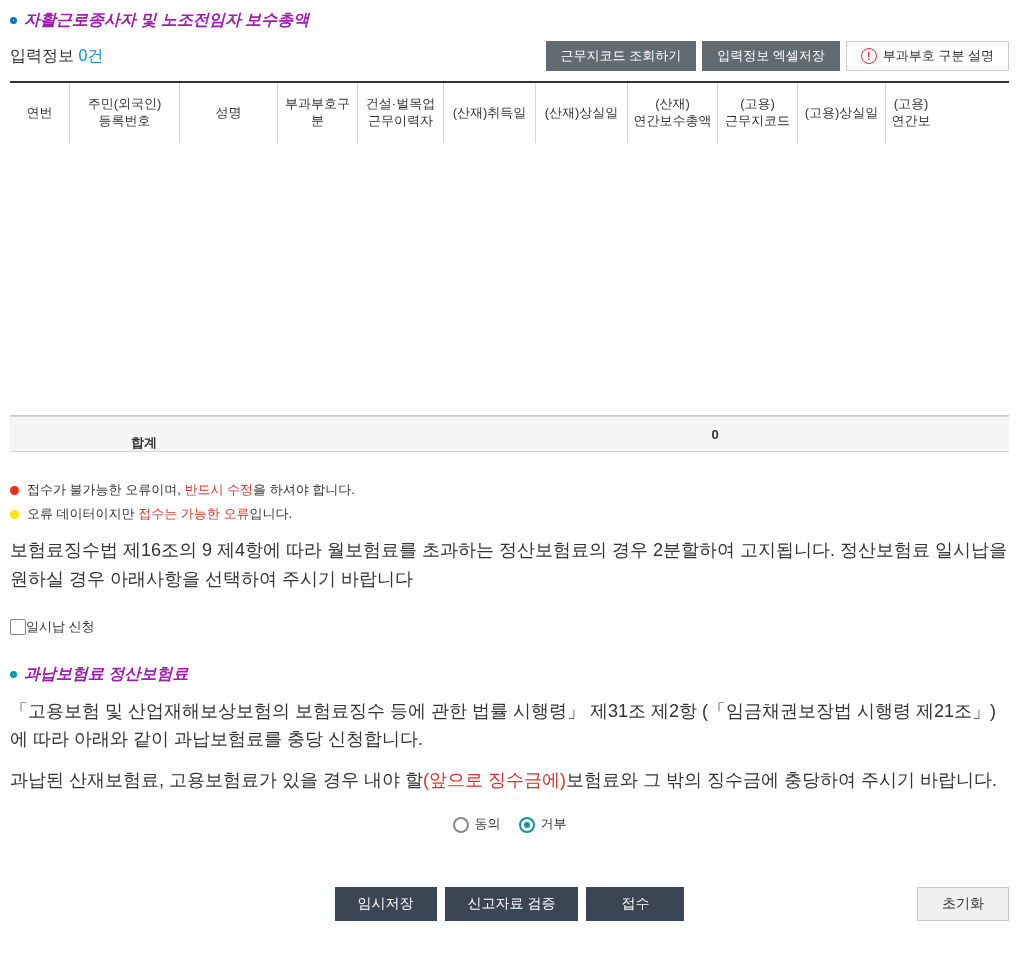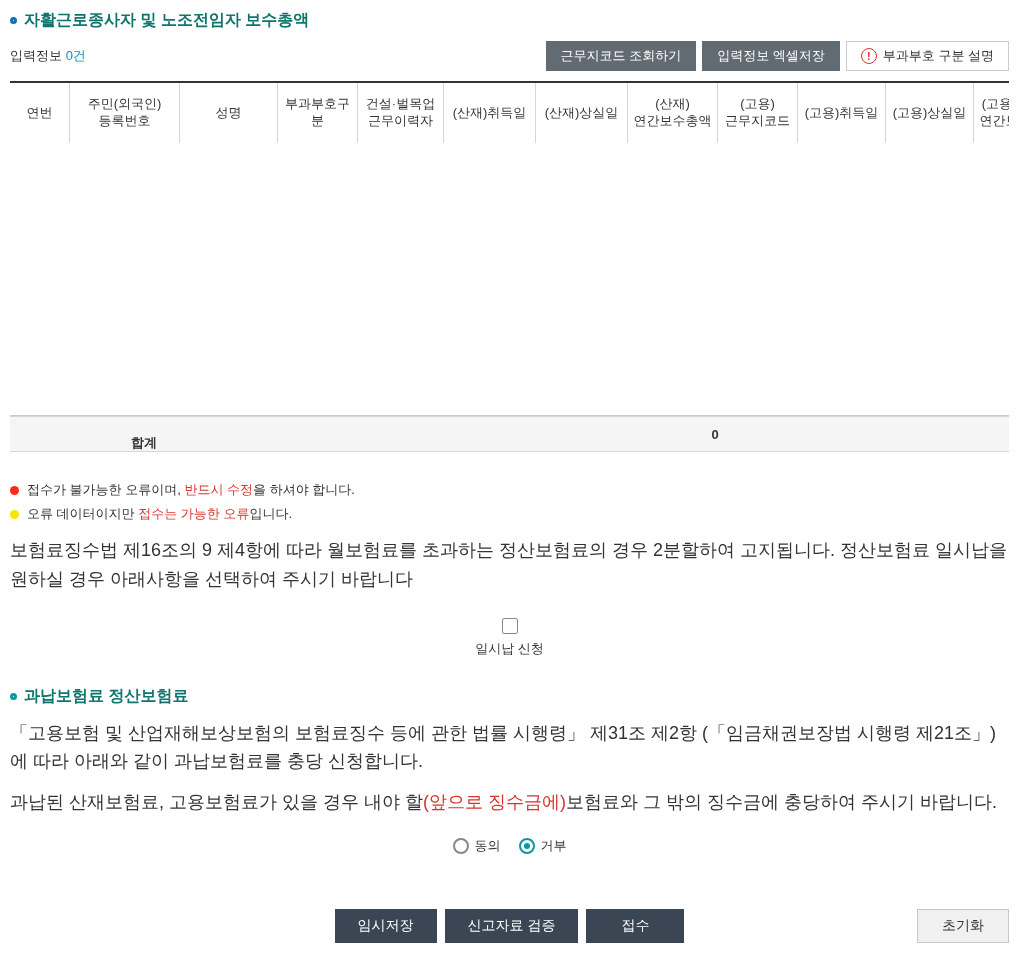--- a/index.html
+++ b/index.html
@@ -19,30 +19,30 @@
   gap: 7px;
   padding: 10px 0 6px 0;
 }
 .sec-bullet {
   width: 7px; height: 7px;
   background: #fff;
   border: 3px solid #0a74b8;
   border-radius: 50%;
 }
 .sec-bullet.teal { border-color: #0a98a6; }
-.sec-title { font-size: 16px; font-weight: bold; color: #0f766e; }
+.sec-title { font-size: 16px; font-weight: bold; color: #a21caf; font-style: italic; }
 
 
 .toolbar {
   display: flex;
   align-items: center;
   justify-content: space-between;
   padding: 4px 0 10px 0;
 }
-.info-text { font-size: 13px; color: #333; }
+.info-text { font-size: 16px; color: #333; }
 .info-count { color: #0a8ec9; }
 .tool-btns { display: flex; gap: 6px; align-items: flex-end; }
 .btn {
   display: inline-flex;
   align-items: center;
   justify-content: center;
   height: 30px;
   padding: 0 14px;
   font-size: 13px;
   cursor: pointer;
@@ -132,21 +132,21 @@
 .dot.r { background:#ff2a1a; }
 .hl-red { color:#d9332e; }
 
 
 .sec-para {
   font-size: 18px; color: #333; line-height: 1.6;
   padding: 6px 0;
 }
 
 
-.center-row { display:flex; align-items:center; justify-content:flex-start; gap:6px; padding:18px 0;flex-direction:column; }
+.center-row { display:flex; align-items:center; justify-content:flex-start; padding:18px 0; }
 .chk {
   appearance:none; width:16px; height:16px; border:1px solid #888;
   border-radius:2px; cursor:pointer; position:relative; background:#fff;
 }
 .chk:checked { border-color:#0a98a6; background:#0a98a6; }
 .chk:checked::after{
   content:""; position:absolute; left:4px; top:1px; width:4px; height:8px;
   border:solid #fff; border-width:0 2px 2px 0; transform:rotate(45deg);
 }
 
@@ -154,21 +154,21 @@
 .radio-row { display:flex; align-items:center; justify-content:center; gap:18px; padding:14px 0 6px 0; }
 .rad {
   appearance:none; width:16px; height:16px; border:2px solid #888; border-radius:50%;
   cursor:pointer; position:relative; background:#fff;
 }
 .rad:checked { border-color:#0a98a6; }
 .rad:checked::after{
   content:""; position:absolute; left:3px; top:3px; width:6px; height:6px;
   background:#0a98a6; border-radius:50%;
 }
-.rad-label { cursor:pointer; display:flex; align-items:center; gap:6px; }
+.rad-label { cursor:pointer; display:flex; align-items:flex-end; gap:6px; }
 
 
 .actions {
   display:flex; align-items:center; justify-content:center;
   gap:8px; padding: 48px 0 18px 0;
   position: relative;
 }
 .btn-navy { background:#3b4654; color:#fff; border-color:#3b4654; height:34px; padding:4px 22px; font-size:14px; }
 .btn-grey-outline {
   background:#f0f0f0; color:#333; border:1px solid #c7c7c7; height:34px; padding:0 24px; font-size:14px;
@@ -208,21 +208,20 @@
     <div class="tbl">
       <div class="th" style="width:60px">연번</div>
       <div class="th" style="width:110px">주민(외국인)<br>등록번호</div>
       <div class="th" style="width:98px">성명</div>
       <div class="th" style="width:80px">부과부호구분</div>
       <div class="th" style="width:86px">건설·벌목업<br>근무이력자</div>
       <div class="th" style="width:92px">(산재)취득일</div>
       <div class="th" style="width:92px">(산재)상실일</div>
       <div class="th" style="width:90px">(산재)<br>연간보수총액</div>
       <div class="th" style="width:80px">(고용)<br>근무지코드</div>
-      <div class="th" style="width:88px">(고용)취득일</div>
       <div class="th" style="width:88px">(고용)상실일</div>
       <div class="th" style="width:50px">(고용)<br>연간보</div>
     </div>
     <div class="body-area"></div>
   </div>
 
   <div class="sum-row">
     <div class="sum-label">합계</div>
     <div class="sum-spacer1"></div>
     <div class="sum-val">0</div>

